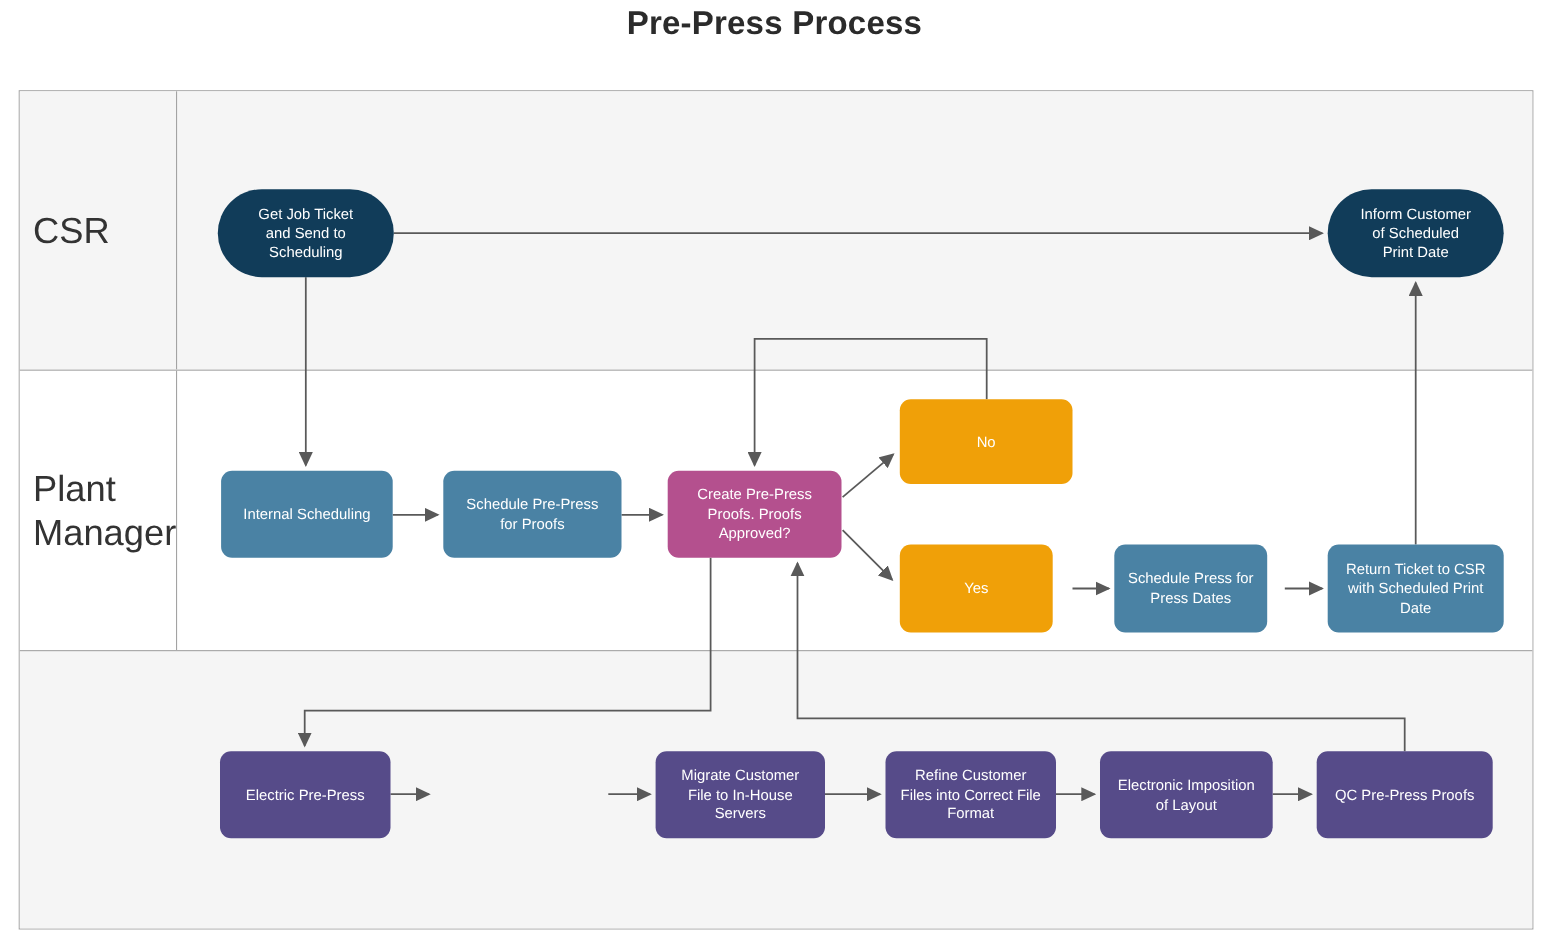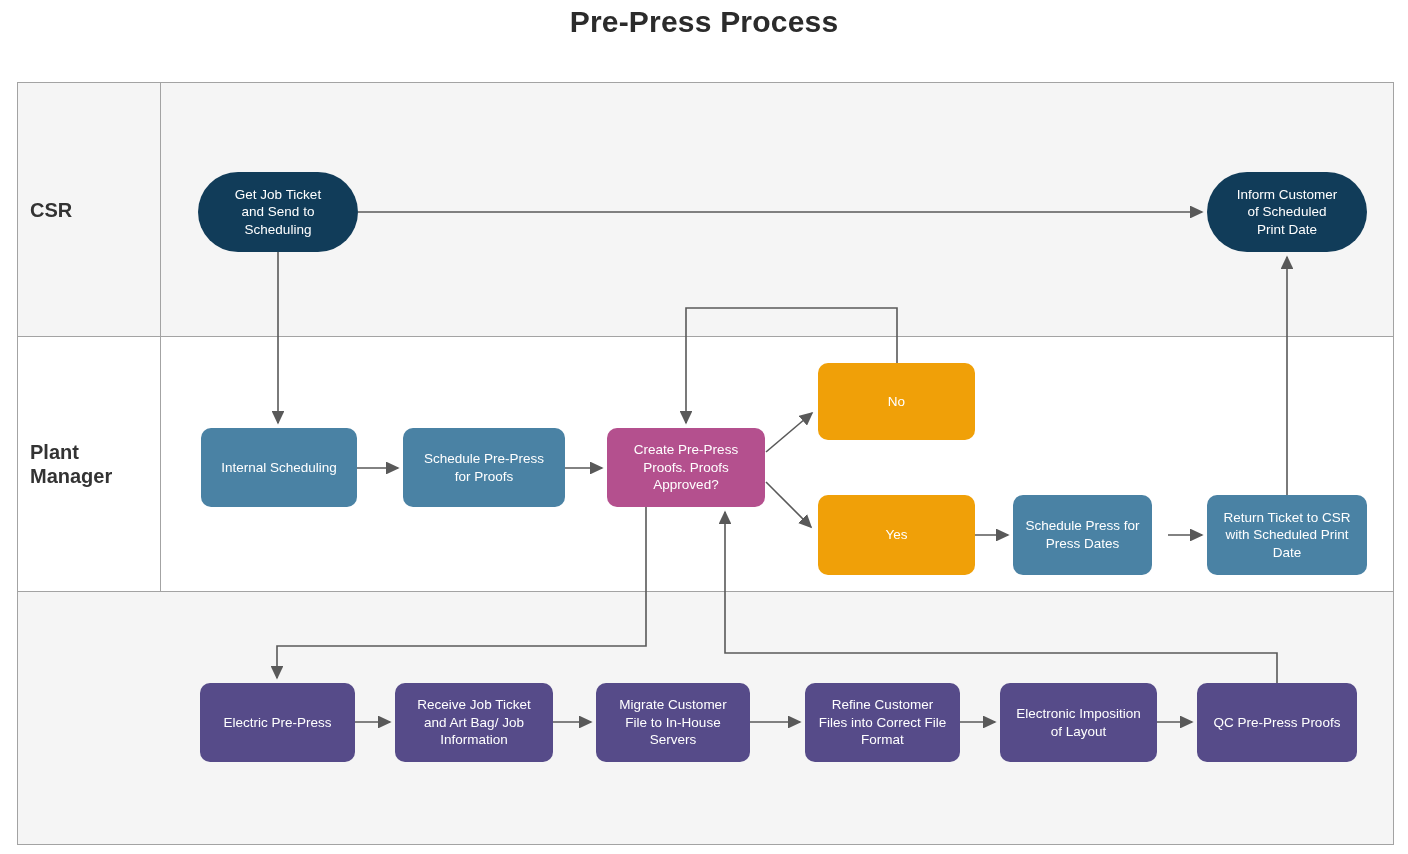--- a/index.html
+++ b/index.html
@@ -9,21 +9,21 @@
     font-size:30px;font-weight:bold;color:#2b2b2b;letter-spacing:.2px;}
   
   .swimlanes{position:absolute;left:17px;top:82px;width:1377px;height:763px;
     border:1px solid var(--grid-line);box-sizing:border-box;display:flex;flex-direction:column;}
   .lane{display:flex;box-sizing:border-box;}
   .lane.alt{background:var(--lane-fill);}
   .lane.mid{background:#ffffff;gap:12px;}
   .lane + .lane{border-top:1px solid var(--grid-line);}
   .lane-label-cell{width:143px;flex:0 0 143px;border-right:1px solid var(--grid-line);
     display:flex;align-items:center;box-sizing:border-box;padding-left:12px;}
-  .lane-label{font-size:20px;font-weight:bold;color:#333333;line-height:1.2;}
+  .lane-label{font-size:33px;font-weight:normal;color:#333333;line-height:1.2;}
   .lane-body{flex:1;}
   .lane-csr{height:253px;}
   .lane-pm{height:255px;}
   .lane-ppo{flex:1;}
   
   svg.wires{position:absolute;left:0;top:0;width:1408px;height:854px;pointer-events:none;}
   .connector{stroke:var(--connector);stroke-width:1.6;fill:none;}
   .arrowhead{fill:var(--connector);}
   
   .node{position:absolute;box-sizing:border-box;display:flex;align-items:center;justify-content:center;
@@ -35,21 +35,21 @@
   .magenta{background:var(--magenta);}
   .orange{background:var(--orange);}
   .purple{background:var(--purple);}
   
   #n-get-job     {left:198px; top:172px; width:160px; height:80px;}
   #n-inform      {left:1207px;top:172px; width:160px; height:80px;}
   #n-internal    {left:201px; top:428px; width:156px; height:79px;}
   #n-sched-pp    {left:403px; top:428px; width:162px; height:79px;}
   #n-create      {left:607px; top:428px; width:158px; height:79px;}
   #n-no          {left:818px; top:363px; width:157px; height:77px;}
-  #n-yes         {left:818px; top:495px; width:157px; height:80px;}
+  #n-yes         {left:818px; top:495px; width:139px; height:80px;}
   #n-sched-press {left:1013px;top:495px; width:139px; height:80px;}
   #n-return      {left:1207px;top:495px; width:160px; height:80px;}
   #n-electric    {left:200px; top:683px; width:155px; height:79px;}
   #n-receive     {left:395px; top:683px; width:158px; height:79px;}
   #n-migrate     {left:596px; top:683px; width:154px; height:79px;}
   #n-refine      {left:805px; top:683px; width:155px; height:79px;}
   #n-imposition  {left:1000px;top:683px; width:157px; height:79px;}
   #n-qc          {left:1197px;top:683px; width:160px; height:79px;}
 </style>
 </head>
@@ -107,19 +107,18 @@
 
   <div id="n-internal" class="node blue">Internal Scheduling</div>
   <div id="n-sched-pp" class="node blue">Schedule Pre-Press for Proofs</div>
   <div id="n-create" class="node magenta">Create Pre-Press Proofs. Proofs Approved?</div>
   <div id="n-no" class="node orange">No</div>
   <div id="n-yes" class="node orange">Yes</div>
   <div id="n-sched-press" class="node blue">Schedule Press for Press Dates</div>
   <div id="n-return" class="node blue">Return Ticket to CSR with Scheduled Print Date</div>
 
   <div id="n-electric" class="node purple">Electric Pre-Press</div>
-  <div id="n-receive" class="node purple">Receive Job Ticket and Art Bag/ Job Information</div>
   <div id="n-migrate" class="node purple">Migrate Customer File to In-House Servers</div>
   <div id="n-imposition" class="node purple">Electronic Imposition of Layout</div>
   <div id="n-refine" class="node purple">Refine Customer Files into Correct File Format</div>
   <div id="n-qc" class="node purple">QC Pre-Press Proofs</div>
 
 </div>
 
 </body></html>

